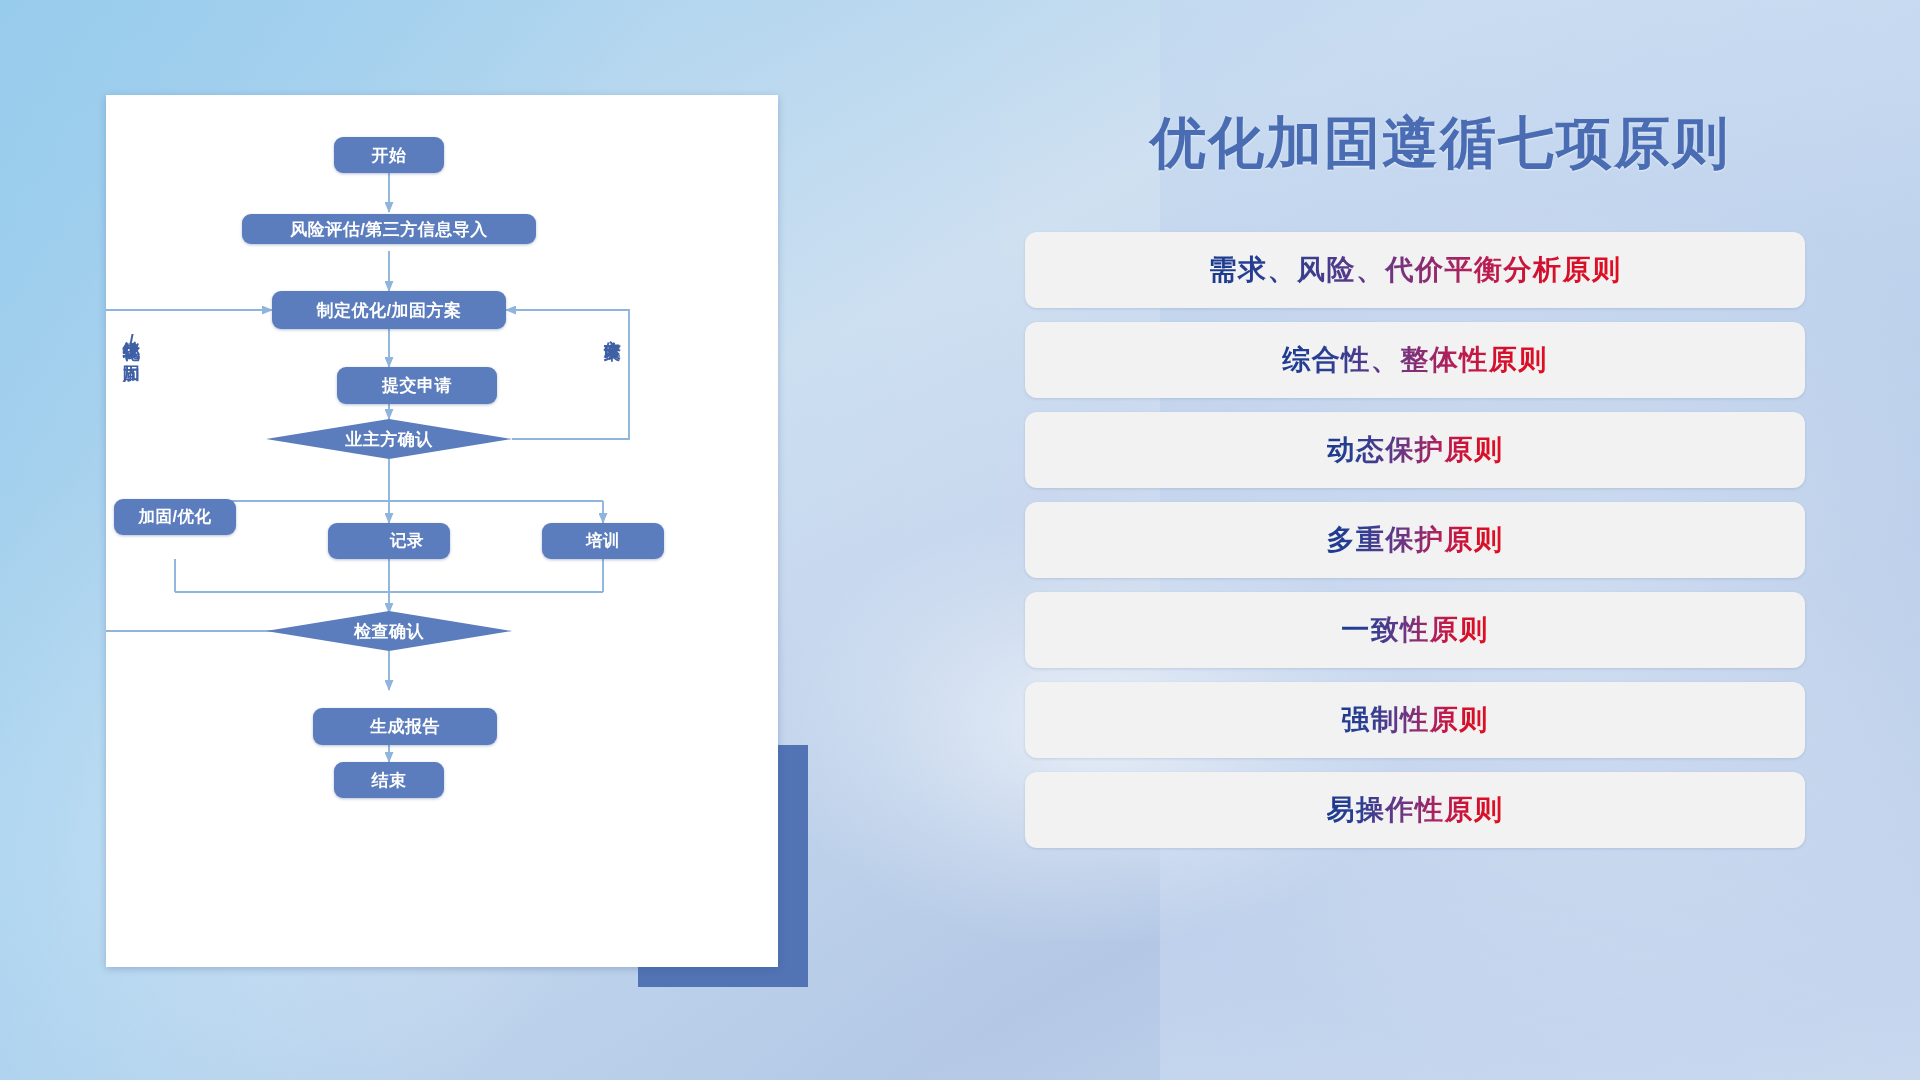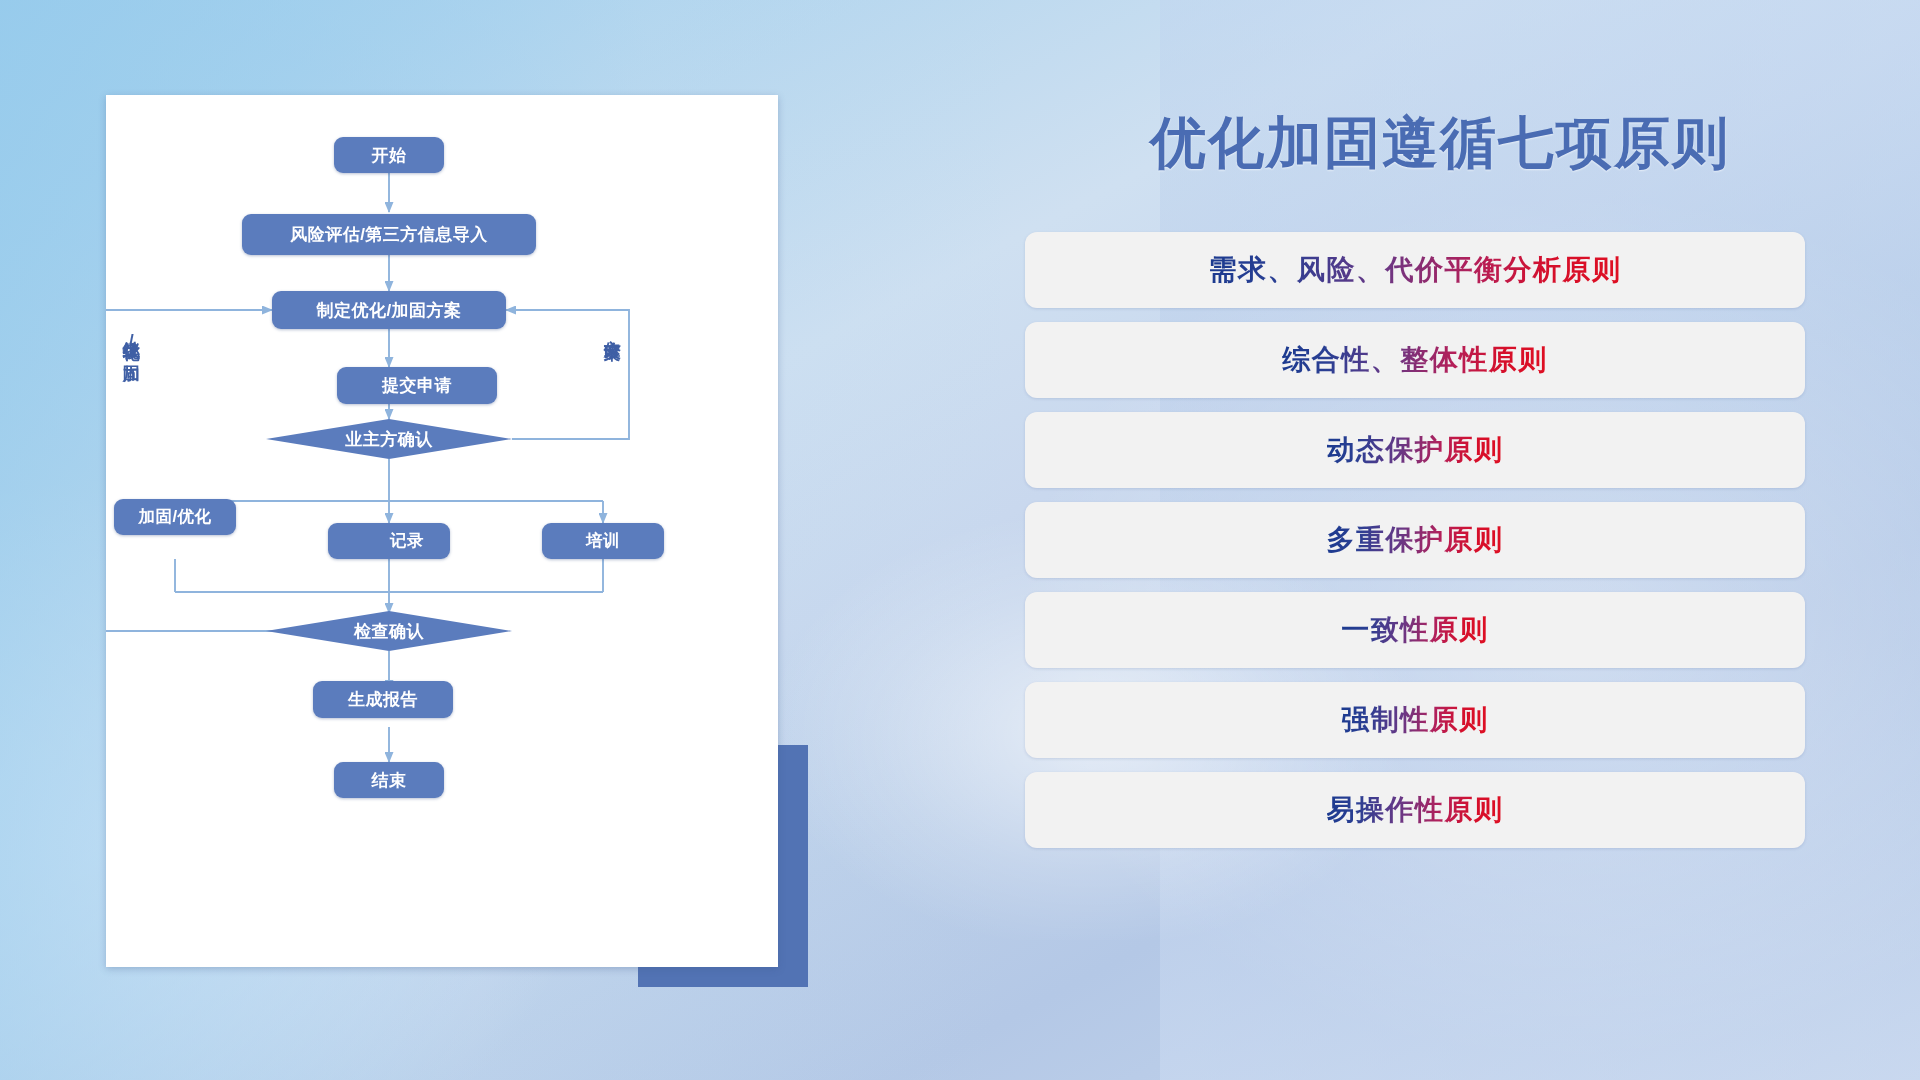--- a/index.html
+++ b/index.html
@@ -204,21 +204,21 @@
           <line x1="283" y1="556" x2="283" y2="595" marker-end="url(#arw)"></line>
 
           <line x1="283" y1="632" x2="283" y2="667" marker-end="url(#arw)"></line>
         </g>
       </svg>
 
       <div class="node" style="left:228px; top:42px; width:110px; height:36px;">
         <span>开始</span>
       </div>
 
-      <div class="node" style="left:136px; top:119px; width:294px; height:41px;">
+      <div class="node" style="left:136px; top:119px; width:294px; height:30px;">
         <span>风险评估/第三方信息导入</span>
       </div>
 
       <div class="node" style="left:166px; top:196px; width:234px; height:38px;">
         <span>制定优化/加固方案</span>
       </div>
 
       <div class="node" style="left:203px; top:272px; width:160px; height:37px;margin-left:28px;">
         <span>提交申请</span>
       </div>
@@ -242,21 +242,21 @@
         <span>培训</span>
       </div>
 
       <svg class="flow-svg" width="672" height="872" viewBox="0 0 672 872" style="pointer-events:none;">
         <polygon points="283,516 406,536 283,556 160,536" fill="#5b7cbd" style="pointer-events:auto;"></polygon>
       </svg>
       <div class="node" style="left:223px; top:524px; width:120px; height:24px; background:transparent; box-shadow:none;">
         <span>检查确认</span>
       </div>
 
-      <div class="node" style="left:207px; top:586px; width:140px; height:37px;">
+      <div class="node" style="left:207px; top:613px; width:184px; height:37px;">
         <span>生成报告</span>
       </div>
 
       <div class="node" style="left:228px; top:667px; width:110px; height:36px;">
         <span>结束</span>
       </div>
 
       <div class="vlabel" style="left:16px; top:232px;">
         <span>继续优化/加固</span>
       </div>

